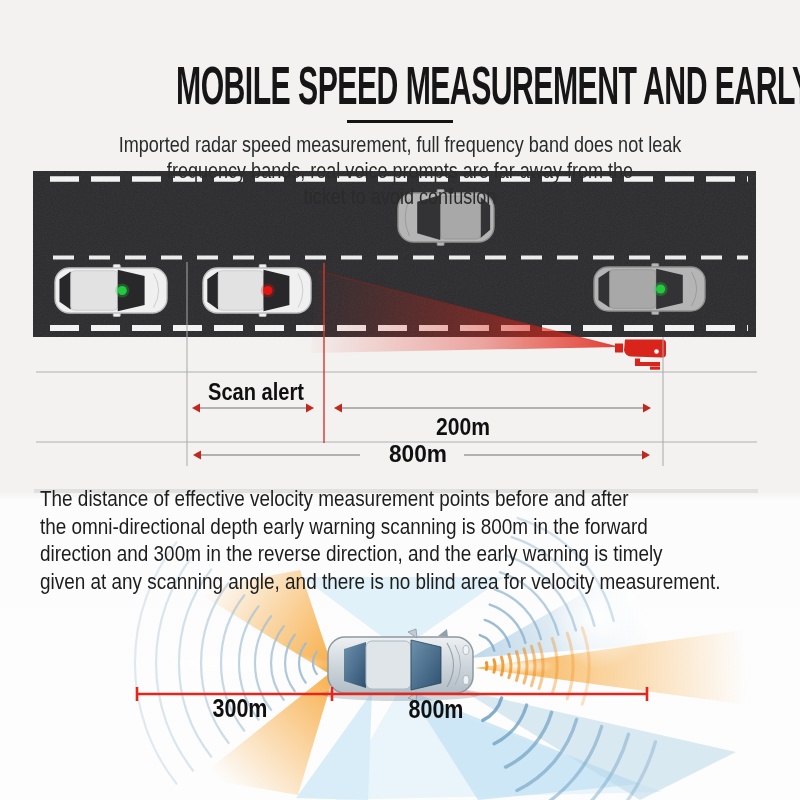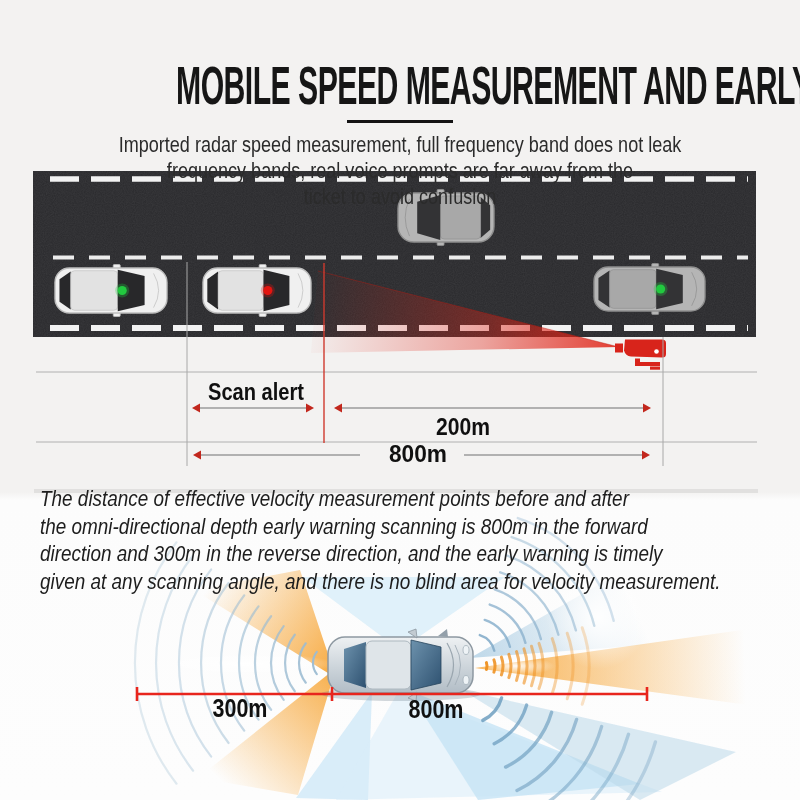--- a/index.html
+++ b/index.html
@@ -7,21 +7,21 @@
         background:linear-gradient(#f3f2f1 0,#f3f2f1 492px,#fcfcfc 500px,#fdfdfd 100%);
         font-family:"Liberation Sans",sans-serif;}
   .scene{position:absolute;left:0;top:0;z-index:1;}
   .header{position:absolute;left:0;top:0;width:800px;z-index:2;text-align:center;color:#161616;}
   .title{margin-top:58px;line-height:54px;font-size:54px;font-weight:700;white-space:nowrap;
          letter-spacing:-1px;transform:scaleX(0.56);transform-origin:50% 50%;}
   .title-underline{width:106px;height:3px;background:#141414;margin:8px auto 0;}
   .subtitle{margin-top:9px;color:#2b2b2b;}
   .subtitle div{font-size:22px;line-height:26px;white-space:nowrap;
                 transform:scaleX(0.82);transform-origin:50% 50%;}
-  .description{position:absolute;left:40px;top:486px;width:760px;z-index:2;color:#1d1d1d;font-style:italic;}
+  .description{position:absolute;left:40px;top:486px;width:760px;z-index:2;color:#1d1d1d;}
   .description div{font-size:21.5px;line-height:27.5px;white-space:nowrap;
                    transform:scaleX(0.88);transform-origin:0 50%;}
   .svglabel{font-family:"Liberation Sans",sans-serif;font-weight:700;fill:#101010;}
 </style>
 </head>
 <body>
 
 <div class="page">
 
   <svg id="scene" class="scene" width="800" height="800" viewBox="0 0 800 800">

